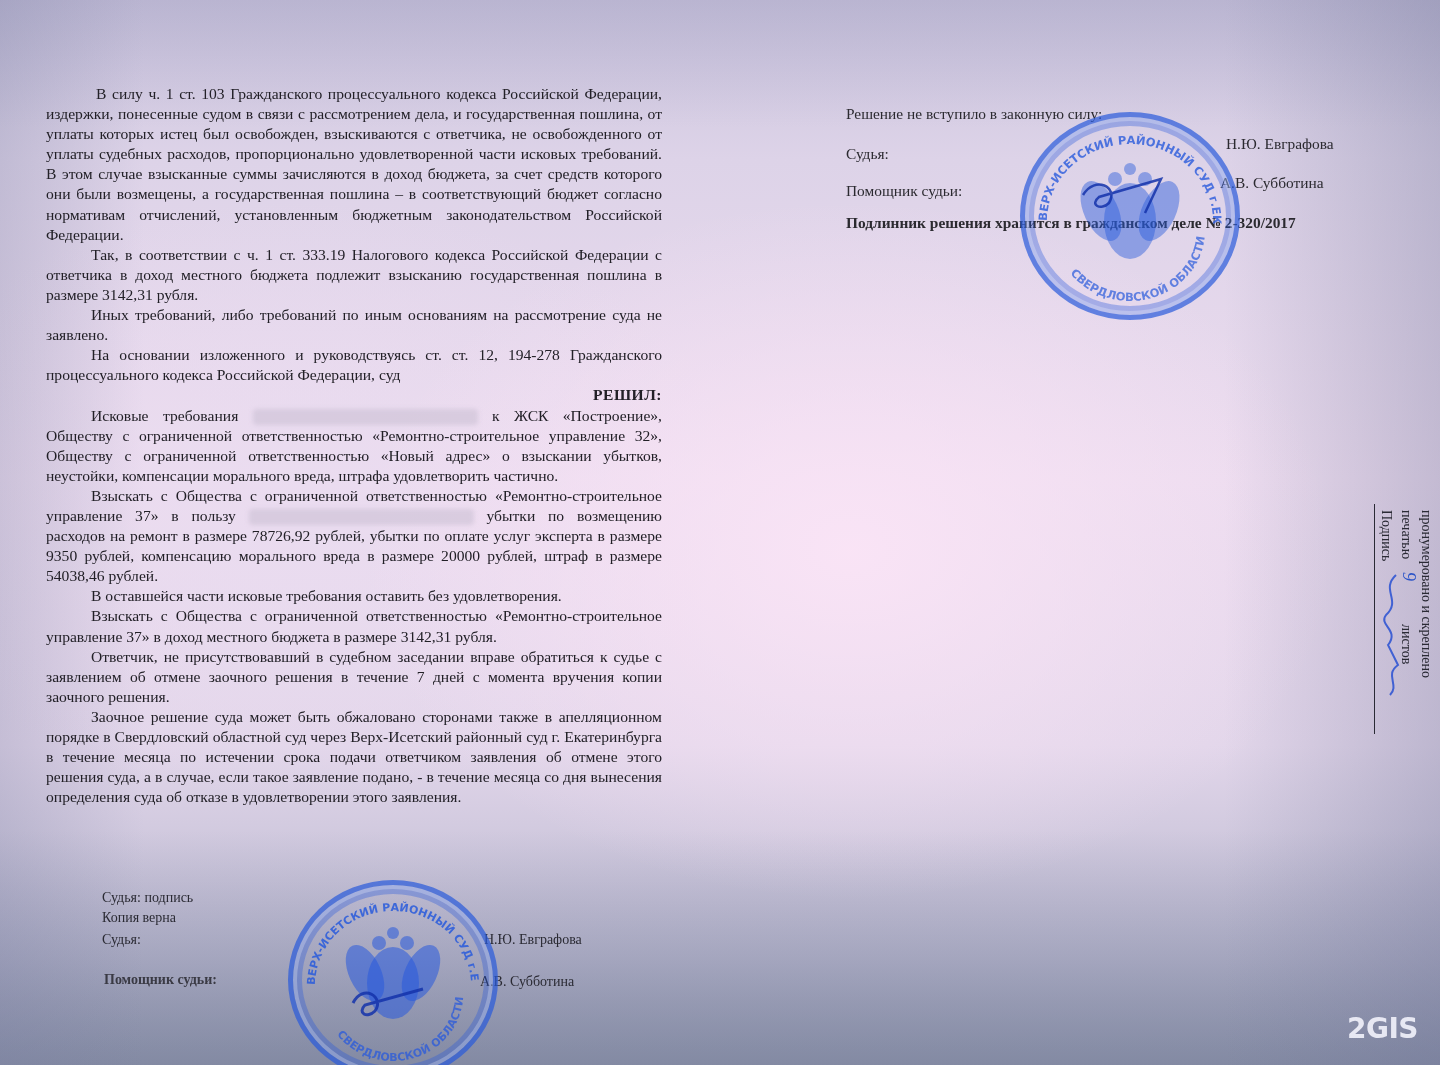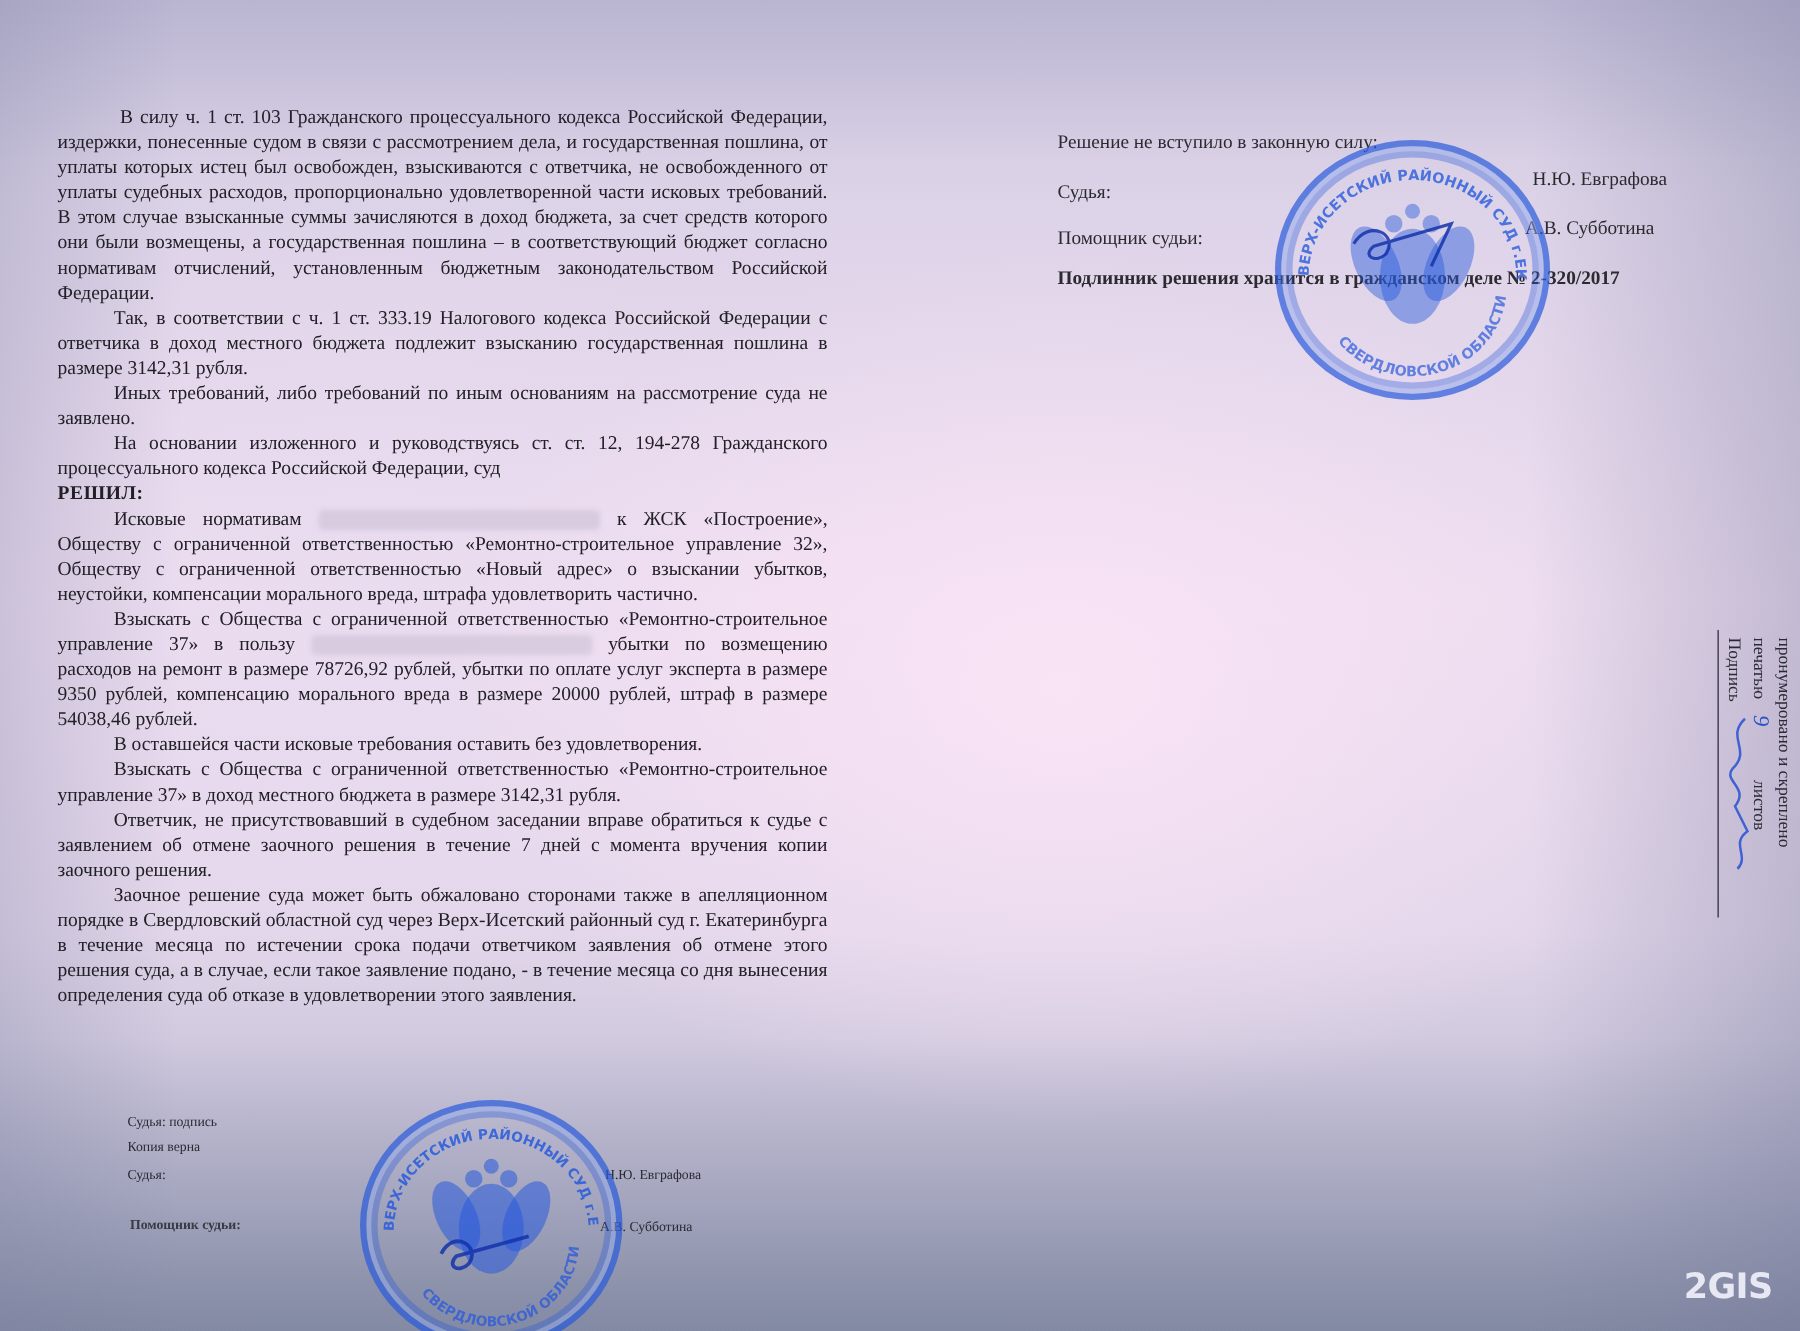--- a/index.html
+++ b/index.html
@@ -34,37 +34,37 @@
       font-size: 15.6px;
       line-height: 20.1px;
       text-align: justify;
     }
     .page-left p {
       margin: 0;
       text-indent: 45px;
     }
     .page-left p.first { text-indent: 50px; }
     .page-left .decision-heading {
-      text-align: left;
+      text-align: right;
       font-weight: bold;
       text-indent: 0;
       letter-spacing: 0.5px;
     }
     .redacted {
       display: inline-block;
       background: rgba(200,190,210,0.55);
       filter: blur(2px);
       border-radius: 4px;
       height: 16px;
       vertical-align: middle;
     }
     .sig-block {
       position: absolute;
       color: #2a2a33;
-      font-size: 11px;
+      font-size: 14px;
       line-height: 20px;
     }
     .sig-block .row { position: absolute; white-space: nowrap; }
     .page-right {
       position: absolute;
       left: 846px;
       top: 100px;
       width: 510px;
       color: #2b2a30;
       font-size: 15.4px;
@@ -108,21 +108,21 @@
 <body>
 
 <div class="vignette"></div>
 
 <div class="page-left">
   <p class="first">В силу ч. 1 ст. 103 Гражданского процессуального кодекса Российской Федерации, издержки, понесенные судом в связи с рассмотрением дела, и государственная пошлина, от уплаты которых истец был освобожден, взыскиваются с ответчика, не освобожденного от уплаты судебных расходов, пропорционально удовлетворенной части исковых требований. В этом случае взысканные суммы зачисляются в доход бюджета, за счет средств которого они были возмещены, а государственная пошлина – в соответствующий бюджет согласно нормативам отчислений, установленным бюджетным законодательством Российской Федерации.</p>
   <p>Так, в соответствии с ч. 1 ст. 333.19 Налогового кодекса Российской Федерации с ответчика в доход местного бюджета подлежит взысканию государственная пошлина в размере 3142,31 рубля.</p>
   <p>Иных требований, либо требований по иным основаниям на рассмотрение суда не заявлено.</p>
   <p>На основании изложенного и руководствуясь ст. ст. 12, 194-278 Гражданского процессуального кодекса Российской Федерации, суд</p>
   <p class="decision-heading">РЕШИЛ:</p>
-  <p><span>Исковые нормативам</span> <span class="redacted" style="width:225px"></span> <span>к ЖСК «Построение», Обществу с ограниченной ответственностью «Ремонтно-строительное управление 32», Обществу с ограниченной ответственностью «Новый адрес» о взыскании убытков, неустойки, компенсации морального вреда, штрафа удовлетворить частично.</span></p>
+  <p><span>Исковые требования</span> <span class="redacted" style="width:225px"></span> <span>к ЖСК «Построение», Обществу с ограниченной ответственностью «Ремонтно-строительное управление 32», Обществу с ограниченной ответственностью «Новый адрес» о взыскании убытков, неустойки, компенсации морального вреда, штрафа удовлетворить частично.</span></p>
   <p><span>Взыскать с Общества с ограниченной ответственностью «Ремонтно-строительное управление 37» в пользу</span> <span class="redacted" style="width:225px"></span> <span>убытки по возмещению расходов на ремонт в размере 78726,92 рублей, убытки по оплате услуг эксперта в размере 9350 рублей, компенсацию морального вреда в размере 20000 рублей, штраф в размере 54038,46 рублей.</span></p>
   <p>В оставшейся части исковые требования оставить без удовлетворения.</p>
   <p>Взыскать с Общества с ограниченной ответственностью «Ремонтно-строительное управление 37» в доход местного бюджета в размере 3142,31 рубля.</p>
   <p>Ответчик, не присутствовавший в судебном заседании вправе обратиться к судье с заявлением об отмене заочного решения в течение 7 дней с момента вручения копии заочного решения.</p>
   <p>Заочное решение суда может быть обжаловано сторонами также в апелляционном порядке в Свердловский областной суд через Верх-Исетский районный суд г. Екатеринбурга в течение месяца по истечении срока подачи ответчиком заявления об отмене этого решения суда, а в случае, если такое заявление подано, - в течение месяца со дня вынесения определения суда об отказе в удовлетворении этого заявления.</p>
 </div>
 
 <div class="sig-block" style="left:102px; top:888px; width:520px; height:110px;">
   <div class="row" style="left:0; top:0;">Судья: подпись</div>
   <div class="row" style="left:0; top:20px;">Копия верна</div>

